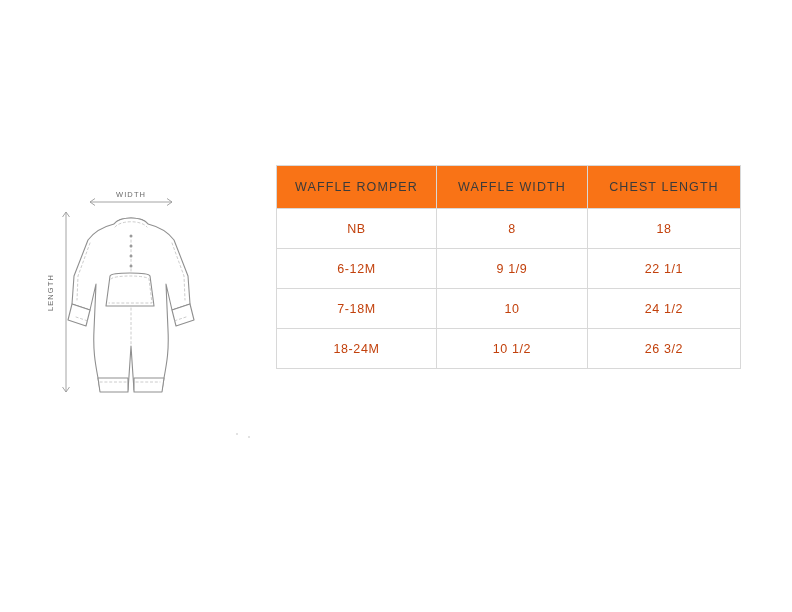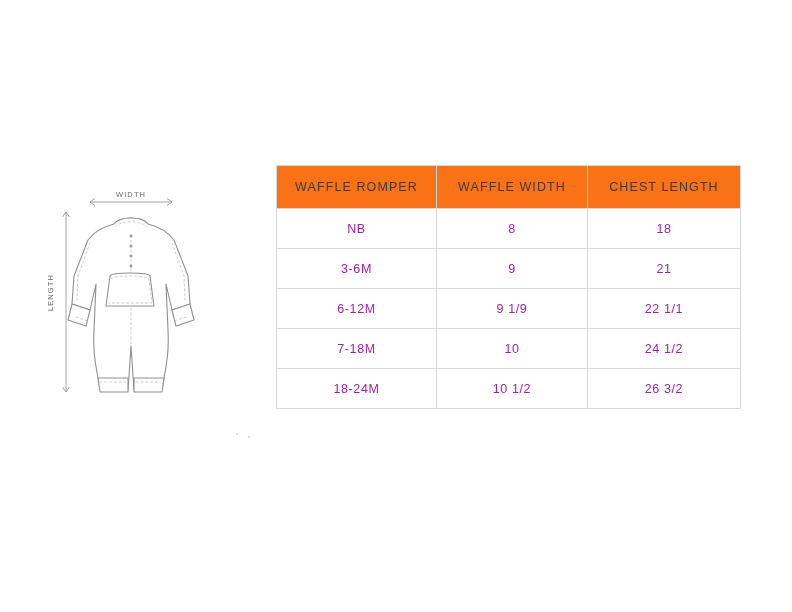--- a/index.html
+++ b/index.html
@@ -63,21 +63,21 @@
   }
   #size-table th,
   #size-table td {
     border: 1px solid #d8d8d8;
     height: 37px;
     text-align: center;
     vertical-align: middle;
     font-weight: normal;
     font-size: 12.5px;
     letter-spacing: 0.6px;
-    color: #a21caf;
+    color: #c2410c;
     font-family: "Liberation Sans", sans-serif;
   }
   #size-table thead th {
     background: #f97316;
     font-size: 12.5px;
     letter-spacing: 1.1px;
     color: #3b3b3b;
     height: 40px;
   }
   #size-table col.c1 { width: 160px; }
@@ -194,25 +194,20 @@
         <th>CHEST LENGTH</th>
       </tr>
     </thead>
     <tbody>
       <tr>
         <td>NB</td>
         <td>8</td>
         <td>18</td>
       </tr>
       <tr>
-        <td>3-6M</td>
-        <td>9</td>
-        <td>21</td>
-      </tr>
-      <tr>
         <td>6-12M</td>
         <td>9 1/9</td>
         <td>22 1/1</td>
       </tr>
       <tr>
         <td>7-18M</td>
         <td>10</td>
         <td>24 1/2</td>
       </tr>
       <tr>

